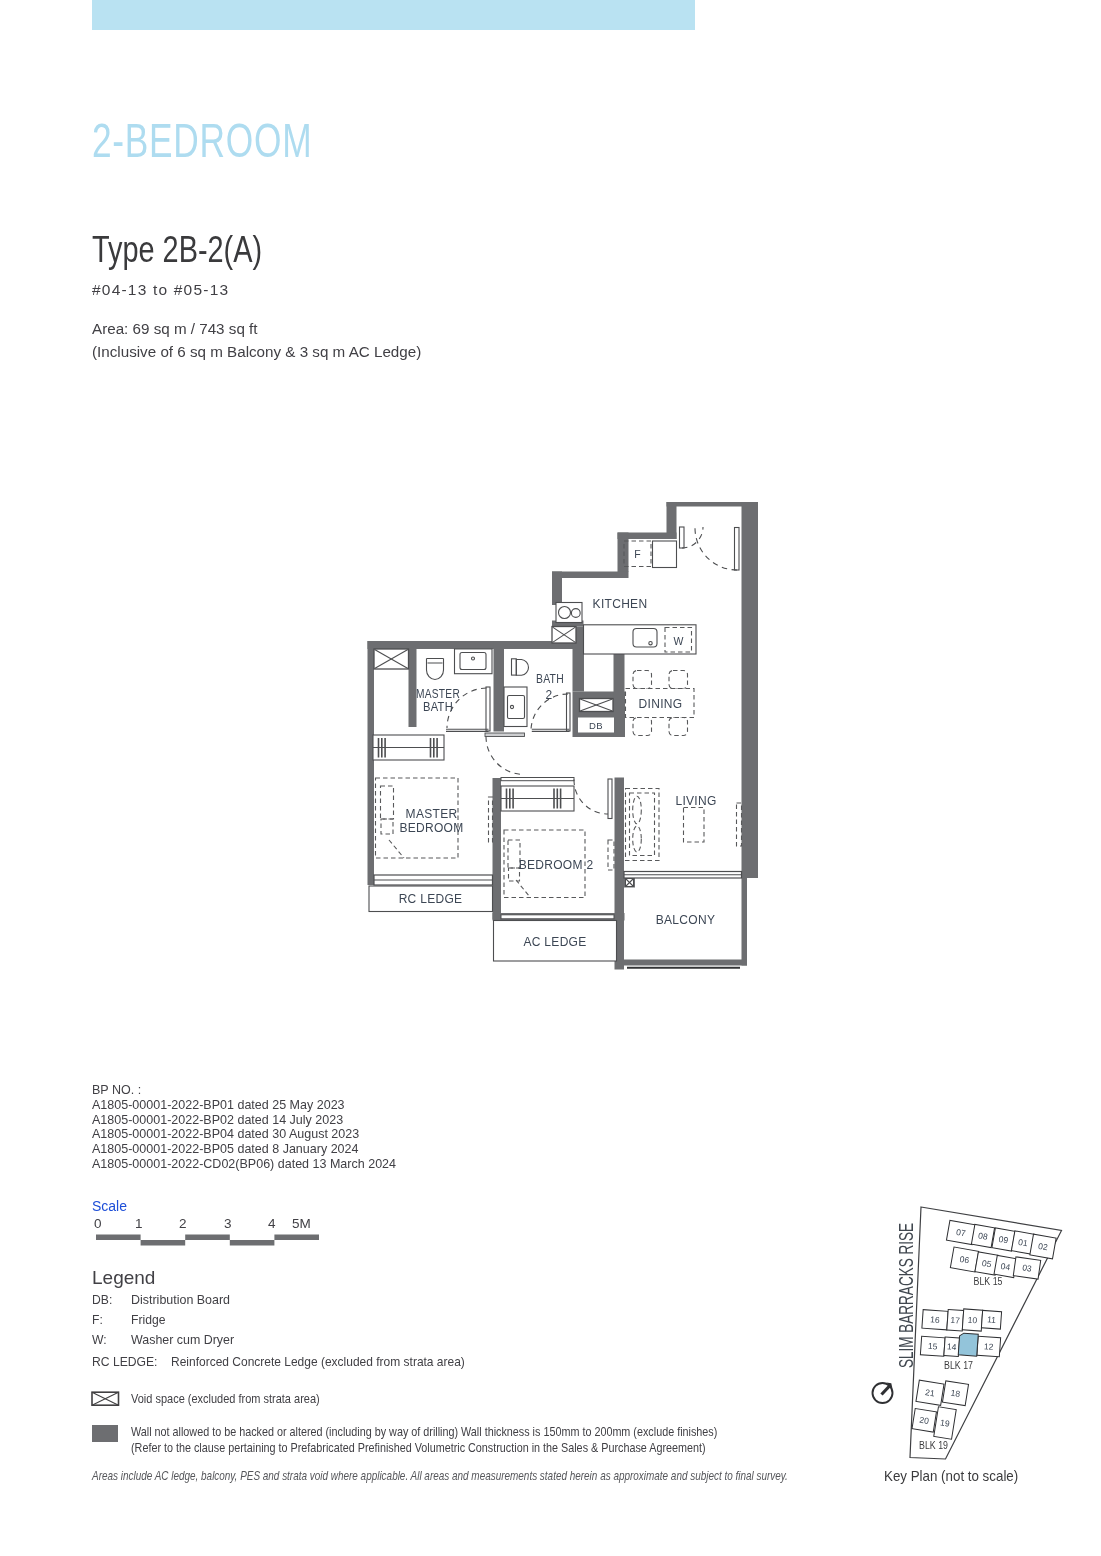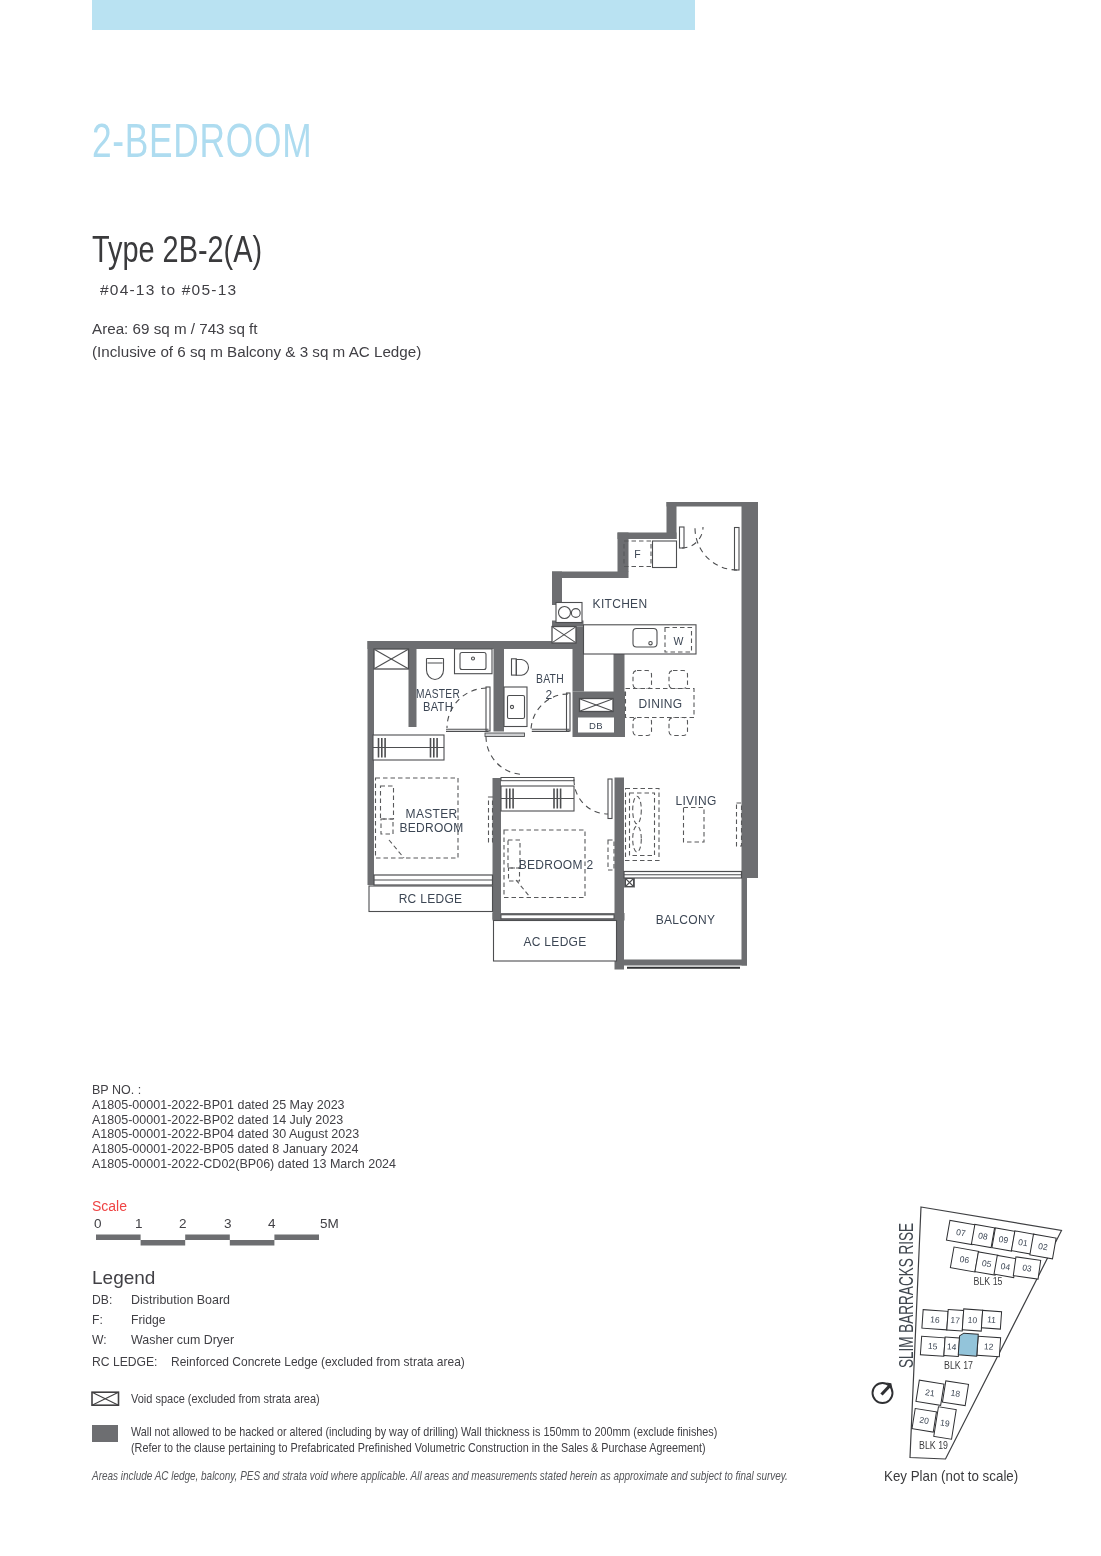--- a/index.html
+++ b/index.html
@@ -4,24 +4,24 @@
 <style>
   html,body{margin:0;padding:0;}
   body{width:1101px;height:1556px;position:relative;background:#ffffff;
        font-family:"Liberation Sans", sans-serif;overflow:hidden;}
   .abs{position:absolute;}
   .blue-bar{left:92px;top:0;width:603px;height:30px;background:#b9e2f2;}
   .h1{left:92px;top:113px;font-size:48px;color:#aedcf0;letter-spacing:1px;
       transform:scaleX(0.735);transform-origin:left top;white-space:nowrap;}
   .h2{left:92px;top:229px;font-size:37px;color:#3a3a3c;
       transform:scaleX(0.78);transform-origin:left top;white-space:nowrap;}
-  .sub1{left:92px;top:281px;font-size:15.5px;color:#414045;letter-spacing:1.2px;white-space:nowrap;margin-left:8px;}
+  .sub1{left:92px;top:281px;font-size:15.5px;color:#414045;letter-spacing:1.2px;white-space:nowrap;}
   .area{left:92px;top:318px;font-size:15.5px;color:#414045;line-height:22.5px;white-space:nowrap;transform:scaleX(0.98);transform-origin:left top;}
   .bp{left:92px;top:1083px;font-size:13.5px;color:#414045;line-height:14.8px;white-space:nowrap;transform:scaleX(0.927);transform-origin:left top;}
-  .scalelab{left:92px;top:1198px;font-size:14px;color:#ef4444;}
+  .scalelab{left:92px;top:1198px;font-size:14px;color:#1d4ed8;}
   .legendlab{left:92px;top:1267px;font-size:19px;color:#414045;}
   .leg{font-size:13.5px;color:#414045;white-space:nowrap;transform:scaleX(0.90);transform-origin:left top;}
   .footer{left:92px;top:1468px;font-size:12.8px;font-style:italic;color:#55565a;white-space:nowrap;transform:scaleX(0.777);transform-origin:left top;}
   .scnum{position:absolute;top:0;font-size:13.5px;color:#414045;}
 </style>
 </head>
 <body>
 <div class="abs blue-bar"></div>
 <div class="abs h1">2-BEDROOM</div>
 <div class="abs h2">Type 2B-2(A)</div>
@@ -231,21 +231,21 @@
 
 <div class="abs bp">BP NO. :<br>A1805-00001-2022-BP01 dated 25 May 2023<br>A1805-00001-2022-BP02 dated 14 July 2023<br>A1805-00001-2022-BP04 dated 30 August 2023<br>A1805-00001-2022-BP05 dated 8 January 2024<br>A1805-00001-2022-CD02(BP06) dated 13 March 2024</div>
 
 <div class="abs scalelab">Scale</div>
 <div class="abs" style="left:0;top:1216px;height:32px;">
   <span class="scnum" style="left:94px">0</span>
   <span class="scnum" style="left:135px">1</span>
   <span class="scnum" style="left:179px">2</span>
   <span class="scnum" style="left:224px">3</span>
   <span class="scnum" style="left:268px">4</span>
-  <span class="scnum" style="left:320px">5M</span>
+  <span class="scnum" style="left:292px">5M</span>
 </div>
 <svg class="abs" style="left:92px;top:1234px" width="240" height="14">
   <rect x="4" y="0.5" width="44.6" height="5.5" fill="#6d6e71"></rect>
   <rect x="93.2" y="0.5" width="44.6" height="5.5" fill="#6d6e71"></rect>
   <rect x="182.4" y="0.5" width="44.6" height="5.5" fill="#6d6e71"></rect>
   <rect x="48.6" y="6" width="44.6" height="5.5" fill="#6d6e71"></rect>
   <rect x="137.8" y="6" width="44.6" height="5.5" fill="#6d6e71"></rect>
 </svg>
 
 <div class="abs legendlab">Legend</div>

